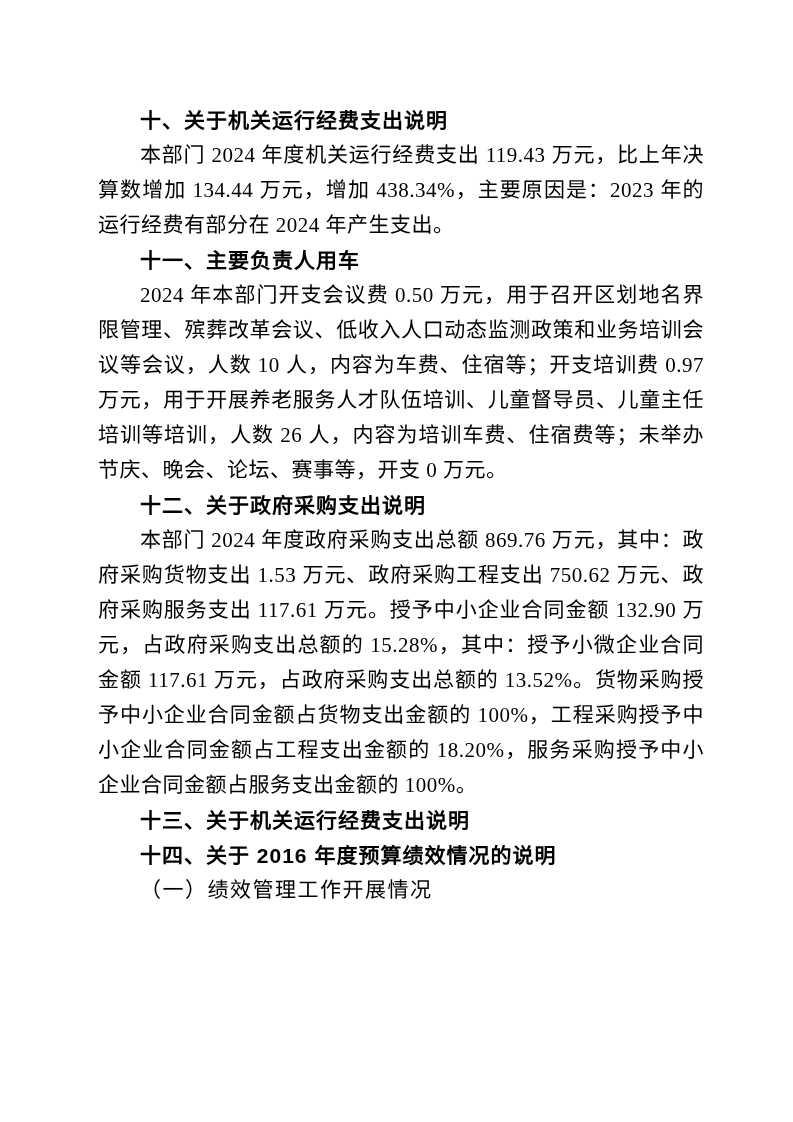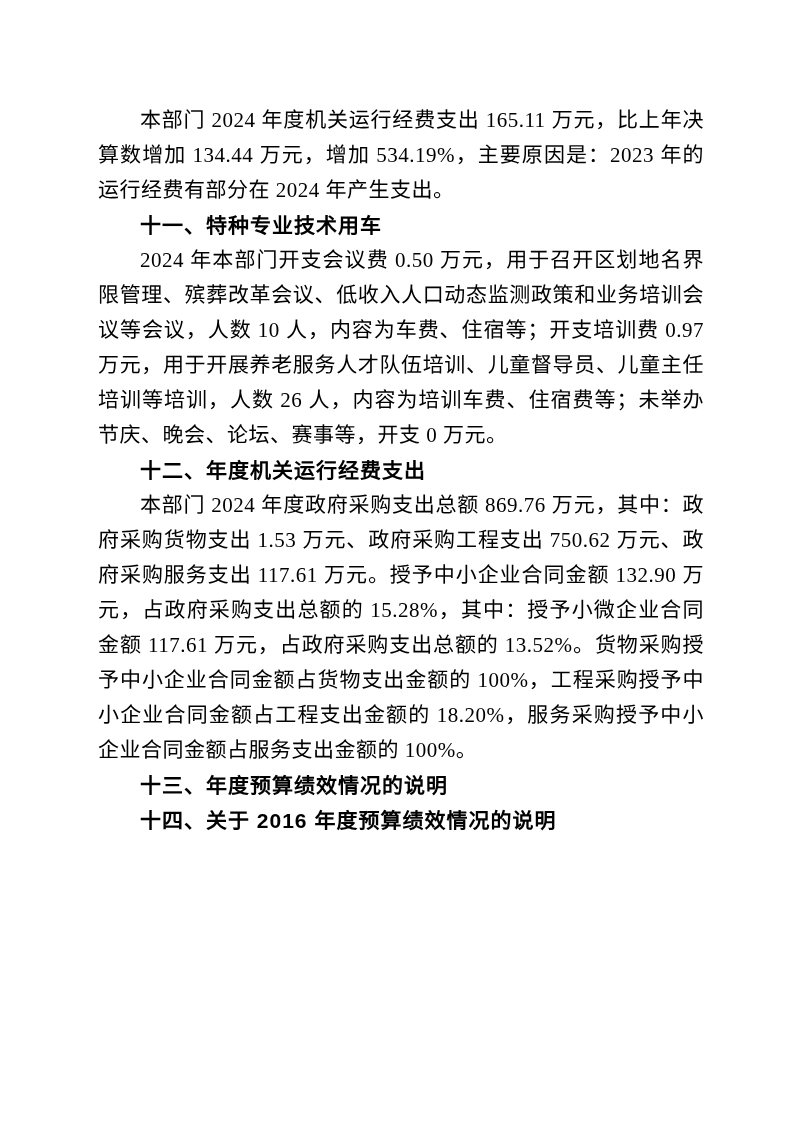--- a/index.html
+++ b/index.html
@@ -42,21 +42,23 @@
     font-weight: normal;
     letter-spacing: 1.5px;
   }
 </style>
 </head>
 <body>
 
 <div class="page">
   <div class="content">
 
-      <div class="sec paragraph">本部门 2024 年度机关运行经费支出 165.11 万元，比上年决算数增加 134.44 万元，增加 534.19%，主要原因是：2023 年的运行经费有部分在 2024 年产生支出。</div>
-      <div class="sec heading">十一、特种专业技术用车</div>
+  <div class="sec heading">十、关于机关运行经费支出说明</div>
+      <div class="sec paragraph">本部门 2024 年度机关运行经费支出 119.43 万元，比上年决算数增加 134.44 万元，增加 438.34%，主要原因是：2023 年的运行经费有部分在 2024 年产生支出。</div>
+      <div class="sec heading">十一、主要负责人用车</div>
       <div class="sec paragraph">2024 年本部门开支会议费 0.50 万元，用于召开区划地名界限管理、殡葬改革会议、低收入人口动态监测政策和业务培训会议等会议，人数 10 人，内容为车费、住宿等；开支培训费 0.97 万元，用于开展养老服务人才队伍培训、儿童督导员、儿童主任培训等培训，人数 26 人，内容为培训车费、住宿费等；未举办节庆、晚会、论坛、赛事等，开支 0 万元。</div>
-      <div class="sec heading">十二、年度机关运行经费支出</div>
+      <div class="sec heading">十二、关于政府采购支出说明</div>
       <div class="sec paragraph">本部门 2024 年度政府采购支出总额 869.76 万元，其中：政府采购货物支出 1.53 万元、政府采购工程支出 750.62 万元、政府采购服务支出 117.61 万元。授予中小企业合同金额 132.90 万元，占政府采购支出总额的 15.28%，其中：授予小微企业合同金额 117.61 万元，占政府采购支出总额的 13.52%。货物采购授予中小企业合同金额占货物支出金额的 100%，工程采购授予中小企业合同金额占工程支出金额的 18.20%，服务采购授予中小企业合同金额占服务支出金额的 100%。</div>
-      <div class="sec heading">十三、年度预算绩效情况的说明</div>
+      <div class="sec heading">十三、关于机关运行经费支出说明</div>
       <div class="sec heading">十四、关于 2016 年度预算绩效情况的说明</div>
+      <div class="sec subheading">（一）绩效管理工作开展情况</div>
     </div>
 </div>
 
 </body></html>

